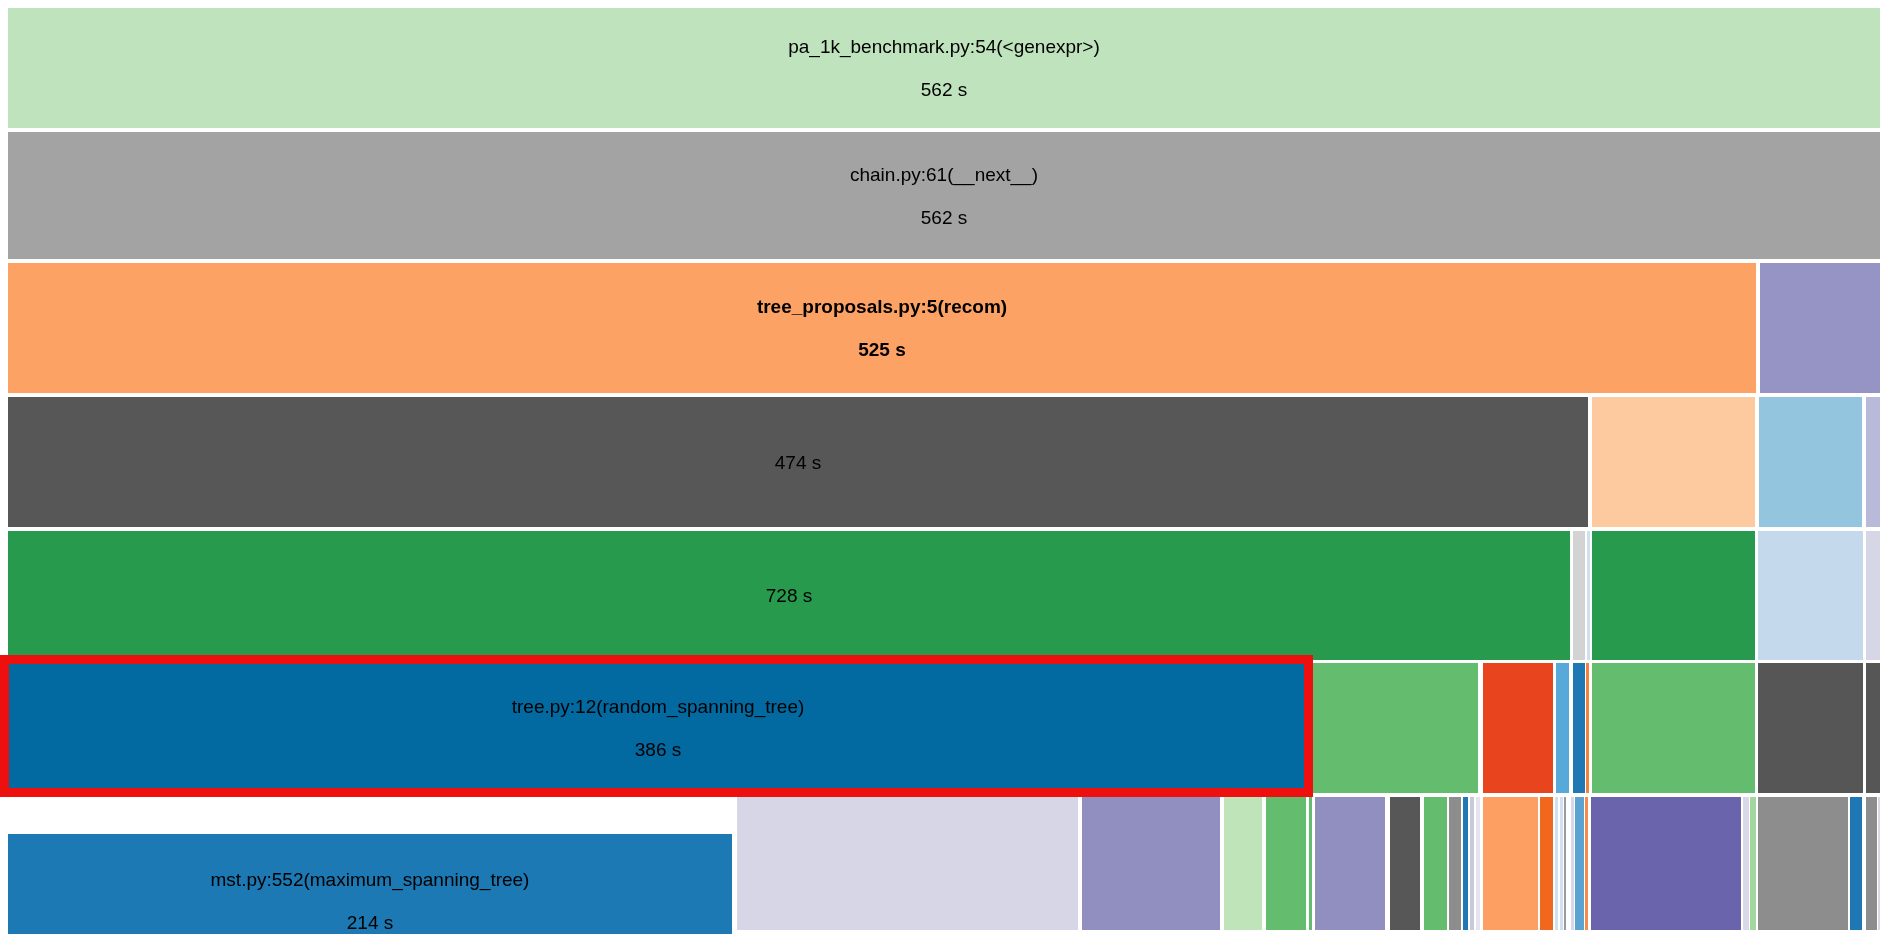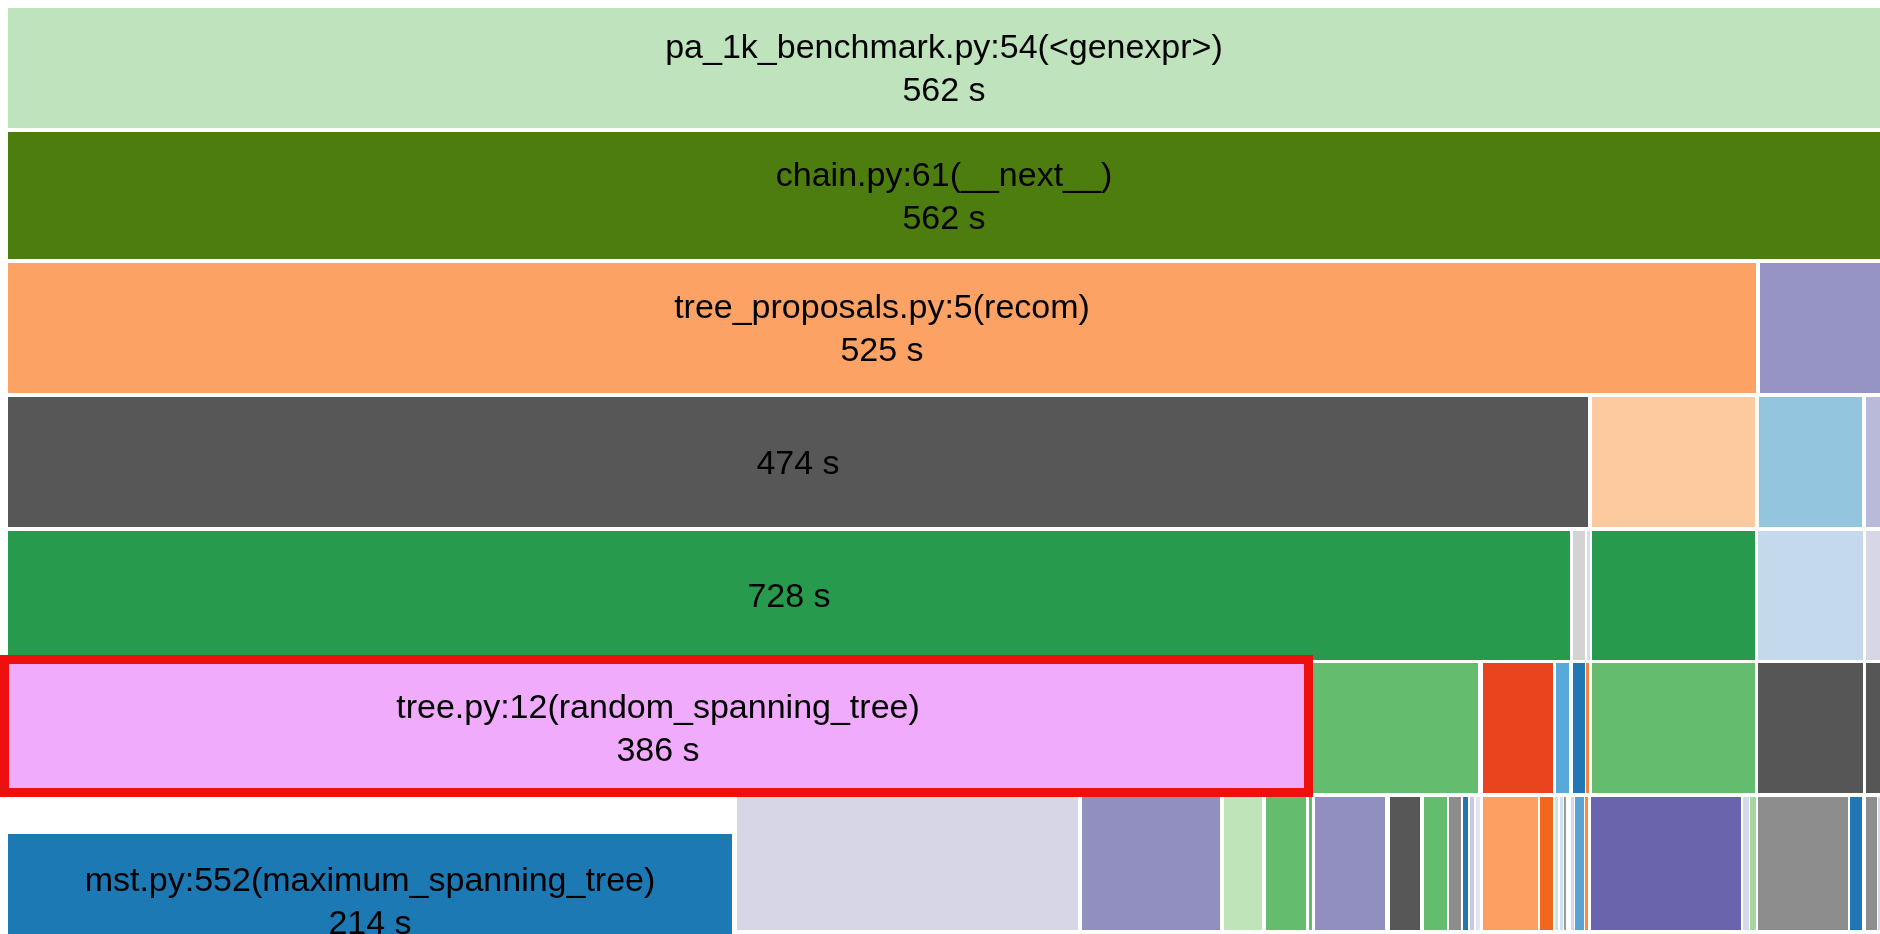--- a/index.html
+++ b/index.html
@@ -20,21 +20,21 @@
     box-sizing: border-box;
     display: flex;
     flex-direction: column;
     align-items: center;
     justify-content: center;
     overflow: hidden;
   }
   .frame .fname,
   .frame .ftime {
     color: #000000;
-    font-size: 34px;
+    font-size: 19px;
     line-height: 43px;
     white-space: nowrap;
     text-align: center;
   }
   #selection-ring {
     position: absolute;
     box-sizing: border-box;
     background: transparent;
     pointer-events: none;
     z-index: 10;
@@ -42,44 +42,44 @@
 </style>
 </head>
 <body>
 
 <div class="stage">
   <div id="blocks">
       <div class="frame" style="left: 8px; top: 8px; width: 1872px; height: 120px; background: rgb(191, 227, 188);">
         <div class="fname">pa_1k_benchmark.py:54(&lt;genexpr&gt;)</div>
         <div class="ftime">562 s</div>
       </div>
-      <div class="frame" style="left: 8px; top: 132px; width: 1872px; height: 127px; background: #4d7c0f;">
+      <div class="frame" style="left: 8px; top: 132px; width: 1872px; height: 127px; background: #a3a3a3;">
         <div class="fname">chain.py:61(__next__)</div>
         <div class="ftime">562 s</div>
       </div>
-      <div class="frame" style="left: 8px; top: 263px; width: 1748px; height: 130px; background: rgb(253, 162, 101);">
+      <div class="frame" style="left: 8px; top: 263px; width: 1748px; height: 130px; background: rgb(253, 162, 101); font-weight: bold;">
         <div class="fname">tree_proposals.py:5(recom)</div>
         <div class="ftime">525 s</div>
       </div>
       <div class="frame" style="left: 1760px; top: 263px; width: 120px; height: 130px; background: rgb(149, 148, 197);"></div>
       <div class="frame" style="left: 8px; top: 397px; width: 1580px; height: 130px; background: rgb(87, 87, 87);">
         <div class="ftime">474 s</div>
       </div>
       <div class="frame" style="left: 1592px; top: 397px; width: 163px; height: 130px; background: rgb(253, 201, 158);"></div>
       <div class="frame" style="left: 1759px; top: 397px; width: 103px; height: 130px; background: rgb(147, 198, 222);"></div>
       <div class="frame" style="left: 1866px; top: 397px; width: 14px; height: 130px; background: rgb(185, 185, 217);"></div>
       <div class="frame" style="left: 8px; top: 531px; width: 1562px; height: 129px; background: rgb(40, 154, 78);">
         <div class="ftime">728 s</div>
       </div>
       <div class="frame" style="left: 1573px; top: 531px; width: 12px; height: 129px; background: rgb(211, 211, 211);"></div>
       <div class="frame" style="left: 1587px; top: 531px; width: 3px; height: 129px; background: rgb(207, 224, 240);"></div>
       <div class="frame" style="left: 1592px; top: 531px; width: 163px; height: 129px; background: rgb(40, 154, 78);"></div>
       <div class="frame" style="left: 1758px; top: 531px; width: 105px; height: 129px; background: rgb(197, 217, 236);"></div>
       <div class="frame" style="left: 1866px; top: 531px; width: 14px; height: 129px; background: rgb(214, 214, 231);"></div>
-      <div class="frame" style="left: 8px; top: 663px; width: 1300px; height: 130px; background: #f0abfc;">
+      <div class="frame" style="left: 8px; top: 663px; width: 1300px; height: 130px; background: #0369a1;">
         <div class="fname">tree.py:12(random_spanning_tree)</div>
         <div class="ftime">386 s</div>
       </div>
       <div class="frame" style="left: 1313px; top: 663px; width: 165px; height: 130px; background: rgb(100, 188, 111);"></div>
       <div class="frame" style="left: 1483px; top: 663px; width: 70px; height: 130px; background: rgb(232, 69, 30);"></div>
       <div class="frame" style="left: 1556px; top: 663px; width: 13px; height: 130px; background: rgb(86, 169, 216);"></div>
       <div class="frame" style="left: 1573px; top: 663px; width: 12px; height: 130px; background: rgb(31, 119, 180);"></div>
       <div class="frame" style="left: 1586px; top: 663px; width: 3px; height: 130px; background: rgb(245, 129, 63);"></div>
       <div class="frame" style="left: 1592px; top: 663px; width: 163px; height: 130px; background: rgb(100, 188, 111);"></div>
       <div class="frame" style="left: 1758px; top: 663px; width: 105px; height: 130px; background: rgb(86, 86, 86);"></div>

